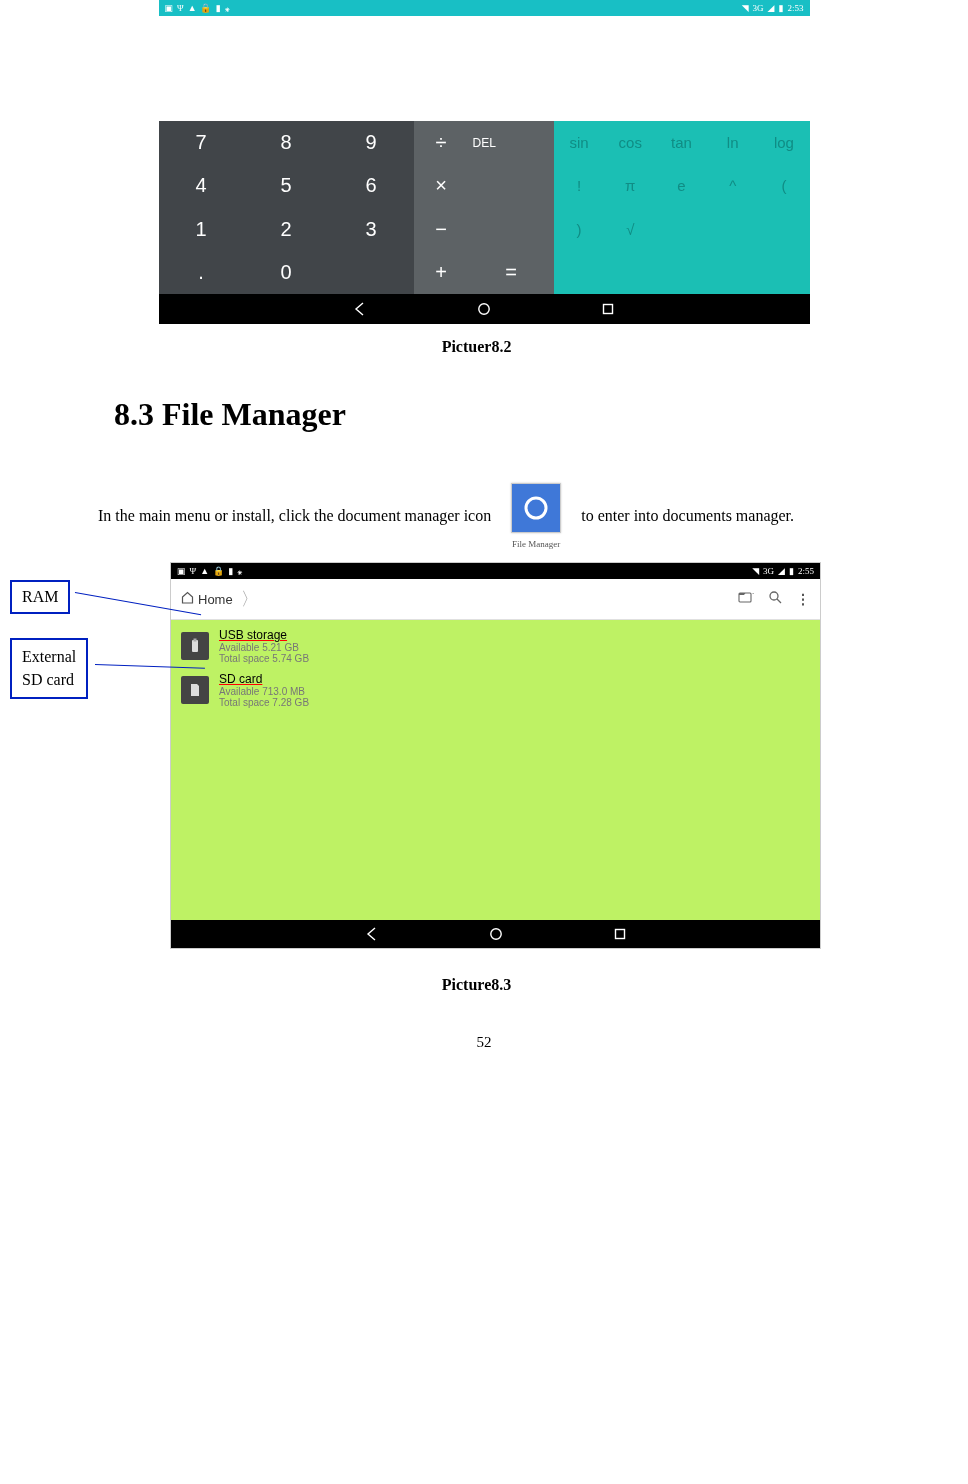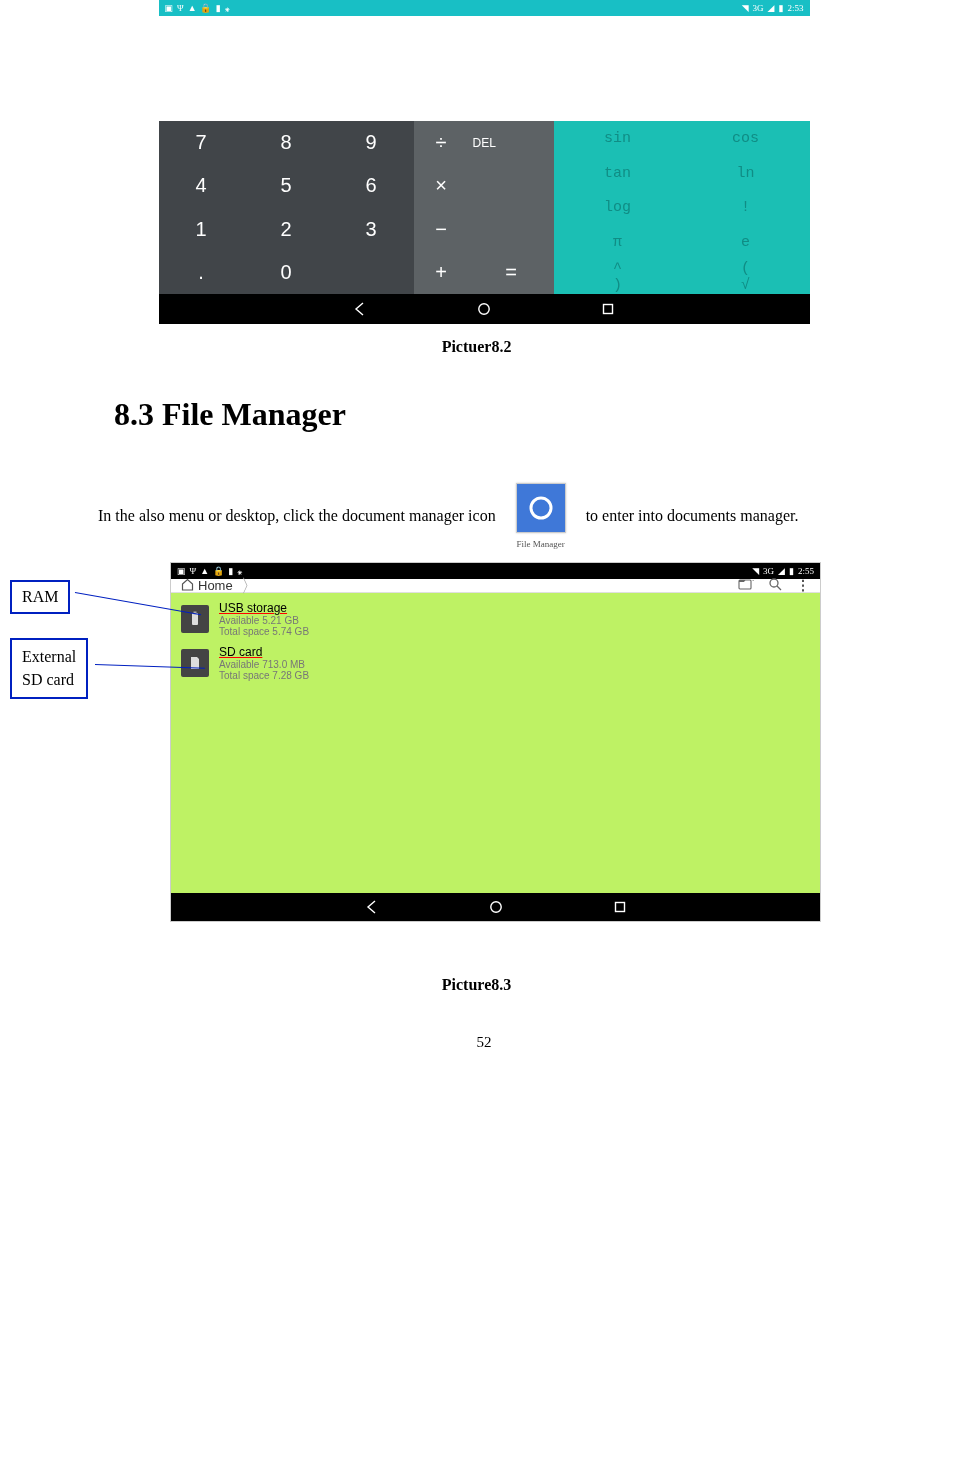--- a/index.html
+++ b/index.html
@@ -57,23 +57,23 @@
       grid-template-rows: repeat(4, 1fr);
       color: #fff;
       font-family: sans-serif;
     }
     .ops .op { display:flex;align-items:center;justify-content:center;font-size:20px;font-weight:300; }
     .ops .del { font-size:12px; display:flex;align-items:center;justify-content:flex-start;padding-left:4px;text-align:center; }
     .sci {
       background: #1bbfb4;
       flex: 1;
       display: grid;
-      grid-template-columns: repeat(2, 1fr);
+      grid-template-columns: repeat(5, 1fr);
       grid-template-rows: repeat(4, 1fr);
-      font-family: Liberation Mono, monospace;
+      font-family: Liberation Sans, sans-serif;
     }
     .sci div {
       color: #108d85;
       font-size: 15px;
       display: flex;
       align-items: center;
       justify-content: center;
     }
     .navbar {
       background: #000;
@@ -160,21 +160,21 @@
     .fm-status {
       background: #000;
       height: 16px;
       color: #fff;
       font-size: 9px;
       display:flex;justify-content:space-between;align-items:center;
       padding:0 6px;
     }
     .fm-breadcrumb {
       background: #fff;
-      height: 14px;
+      height: 41px;
       display: flex;
       justify-content: space-between;
       padding: 0 10px;
       border-bottom: 1px solid #e0e0e0;
     }
     .crumb {
       display:flex;align-items:center;
       font-size:13px;color:#333;
       font-family: sans-serif;
     }
@@ -284,21 +284,21 @@
       </span>
     </div>
   </div>
 
   <div class="caption">Pictuer8.2</div>
 
   <div class="section-body">
     <h2 class="section">8.3 File Manager</h2>
 
     <p class="para-icon-line">
-      <span>In the also menu or desktop, click the document manager icon</span>
+      <span>In the main menu or install, click the document manager icon</span>
       <span class="icon-app">
         <span class="tile">
           <svg width="28" height="28" viewBox="0 0 28 28">
               <circle cx="14" cy="14" r="10" fill="none" stroke="#fff" stroke-width="3"></circle>
             </svg>
         </span>
         <span>File Manager</span>
       </span>
       <span>to enter into documents manager.</span>
     </p>

